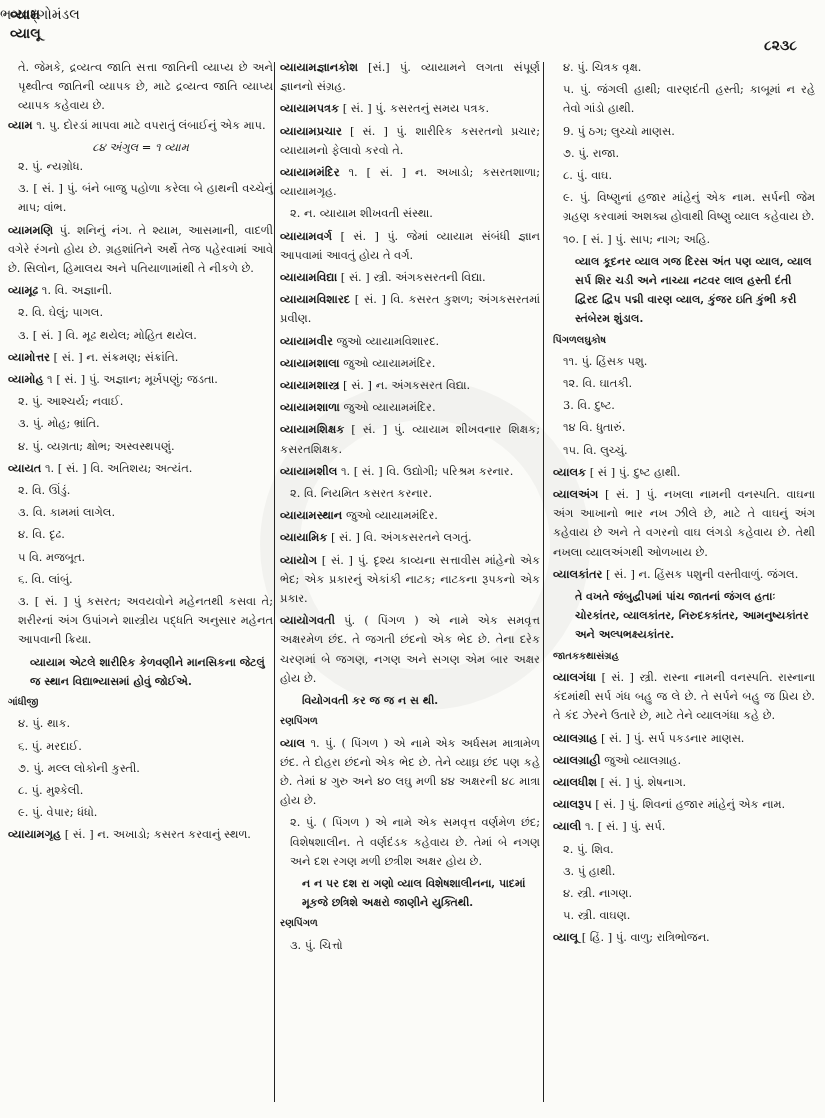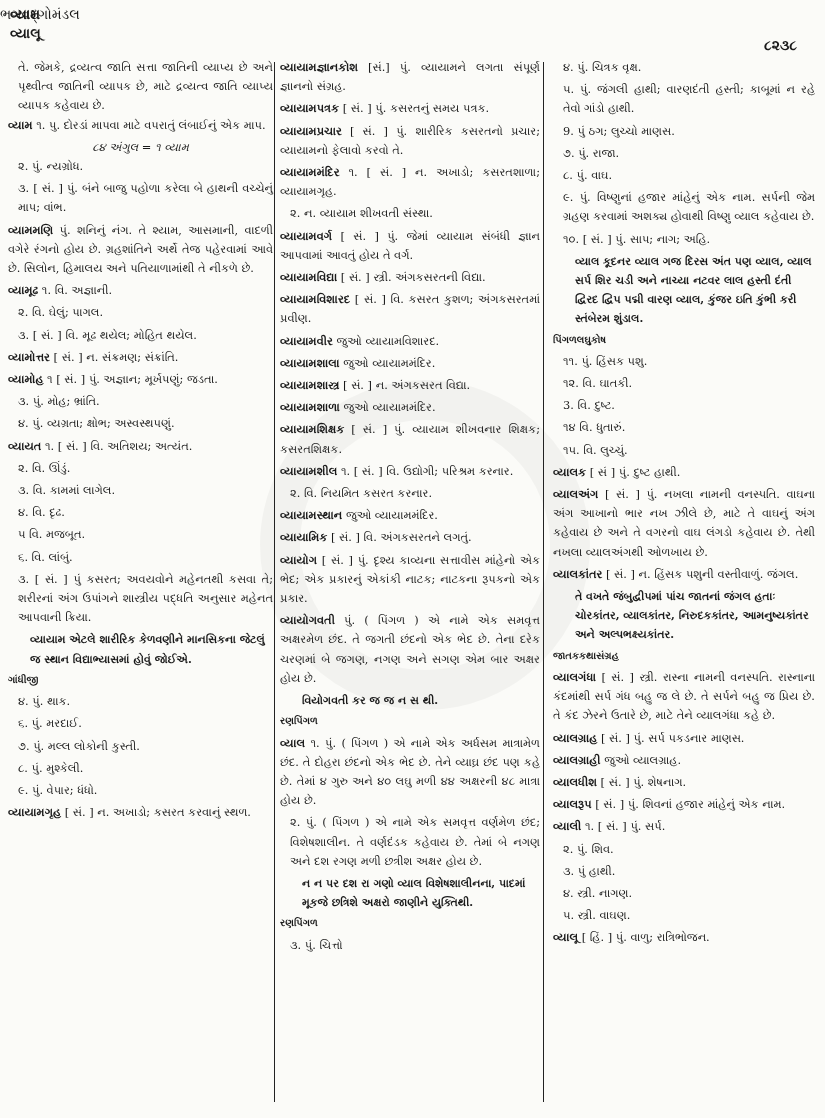--- a/index.html
+++ b/index.html
@@ -51,20 +51,21 @@
     <div class="entry"><span class="hw">વ્યામ</span><span> ૧. પુ. દોરડાં માપવા માટે વપરાતું લંબાઈનું એક માપ.</span></div>
     <div class="center">૮૪ અંગુલ = ૧ વ્યામ</div>
     <div class="sub">૨. પું. ન્યગ્રોધ.</div>
     <div class="sub">૩. [ સં. ] પું. બંને બાજુ પહોળા કરેલા બે હાથની વચ્ચેનું માપ; વાંભ.</div>
     <div class="entry"><span class="hw">વ્યામમણિ</span><span> પું. શનિનું નંગ. તે શ્યામ, આસમાની, વાદળી વગેરે રંગનો હોય છે. ગ્રહશાંતિને અર્થે તેજ પહેરવામાં આવે છે. સિલોન, હિમાલય અને પતિયાળામાંથી તે નીકળે છે.</span></div>
     <div class="entry"><span class="hw">વ્યામૂઢ</span><span> ૧. વિ. અજ્ઞાની.</span></div>
     <div class="sub">૨. વિ. ઘેલું; પાગલ.</div>
     <div class="sub">૩. [ સં. ] વિ. મૂઢ થયેલ; મોહિત થયેલ.</div>
     <div class="entry"><span class="hw">વ્યામોત્તર</span><span> [ સં. ] ન. સંક્રમણ; સંક્રાંતિ.</span></div>
     <div class="entry"><span class="hw">વ્યામોહ</span><span> ૧ [ સં. ] પું. અજ્ઞાન; મૂર્ખપણું; જડતા.</span></div>
+    <div class="sub">૨. પું. આશ્ચર્ય; નવાઈ.</div>
     <div class="sub">૩. પું. મોહ; ભ્રાંતિ.</div>
     <div class="sub">૪. પું. વ્યગ્રતા; ક્ષોભ; અસ્વસ્થપણું.</div>
     <div class="entry"><span class="hw">વ્યાયત</span><span> ૧. [ સં. ] વિ. અતિશય; અત્યંત.</span></div>
     <div class="sub">૨. વિ. ઊંડું.</div>
     <div class="sub">૩. વિ. કામમાં લાગેલ.</div>
     <div class="sub">૪. વિ. દૃઢ.</div>
     <div class="sub">૫ વિ. મજબૂત.</div>
     <div class="sub">૬. વિ. લાંબું.</div>
     <div class="sub">૩. [ સં. ] પું કસરત; અવયવોને મહેનતથી કસવા તે; શરીરનાં અંગ ઉપાંગને શાસ્ત્રીય પદ્ધતિ અનુસાર મહેનત આપવાની ક્રિયા.</div>
     <div class="quote">વ્યાયામ એટલે શારીરિક કેળવણીને માનસિકના જેટલું જ સ્થાન વિદ્યાભ્યાસમાં હોવું જોઈએ.</div>

